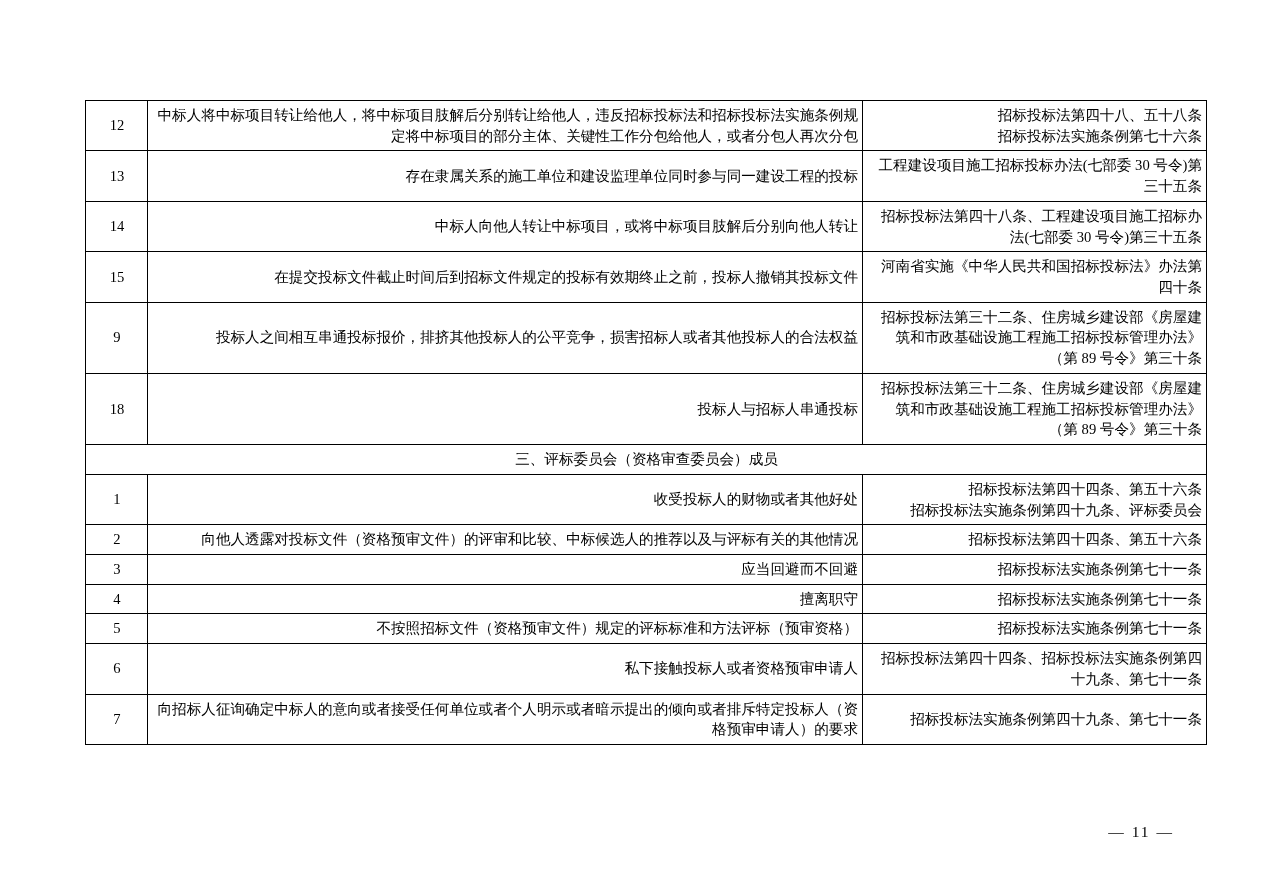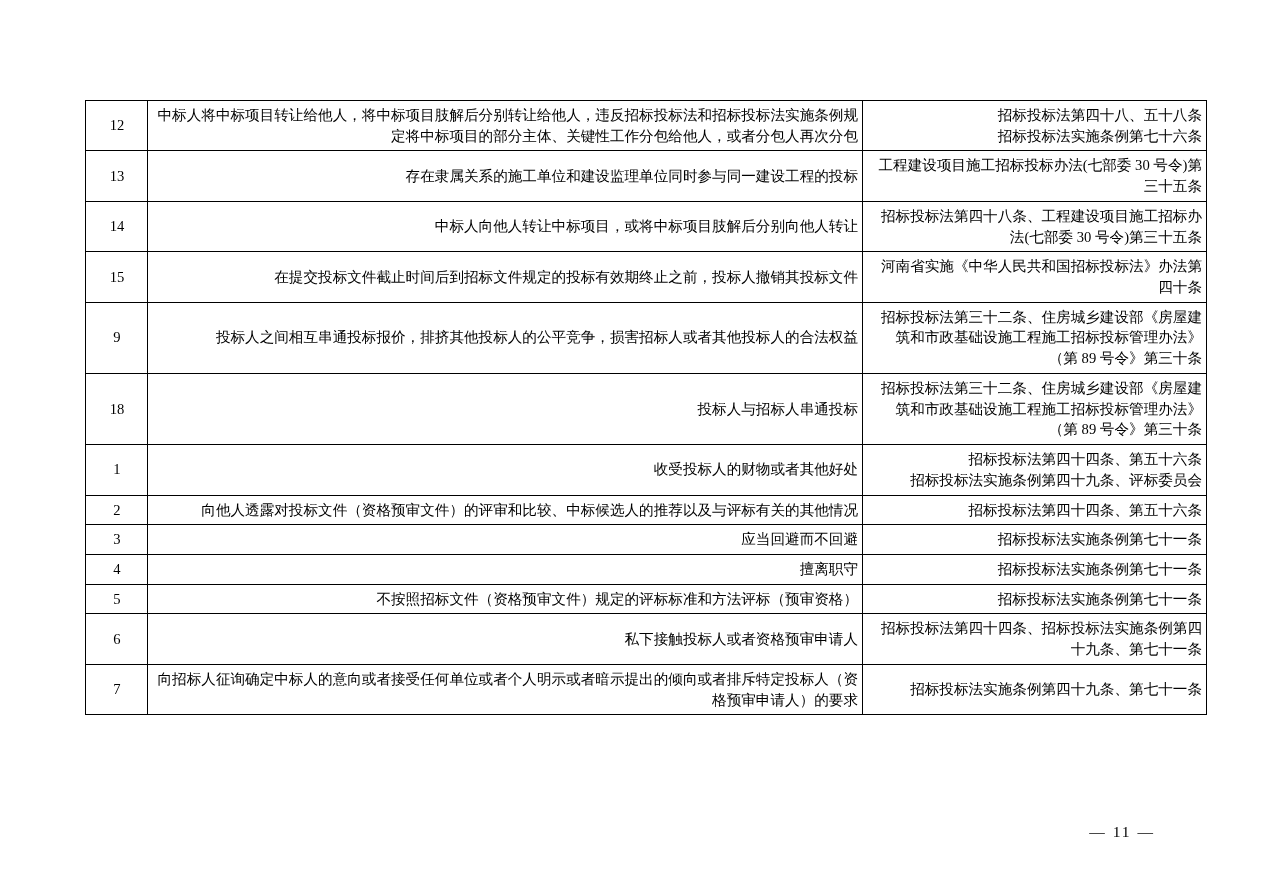--- a/index.html
+++ b/index.html
@@ -47,21 +47,21 @@
     text-align: right;
   }
   td.section-head {
     text-align: center;
     font-size: 14.6px;
     padding: 5px 4px;
   }
   .pager {
     position: absolute;
     left: 0;
-    right: 108px;
+    right: 89px;
     bottom: 52px;
     text-align: right;
     font-size: 15.5px;
     letter-spacing: 2px;
   }
 </style>
 </head>
 <body>
 
 <div class="page">
@@ -99,20 +99,23 @@
         <td class="col-desc">投标人之间相互串通投标报价，排挤其他投标人的公平竞争，损害招标人或者其他投标人的合法权益</td>
         <td class="col-ref">招标投标法第三十二条、住房城乡建设部《房屋建筑和市政基础设施工程施工招标投标管理办法》（第 89 号令》第三十条</td>
       </tr>
 
       <tr>
         <td class="col-no">18</td>
         <td class="col-desc">投标人与招标人串通投标</td>
         <td class="col-ref">招标投标法第三十二条、住房城乡建设部《房屋建筑和市政基础设施工程施工招标投标管理办法》（第 89 号令》第三十条</td>
       </tr>
 
+      <tr>
+        <td class="section-head" colspan="3">三、评标委员会（资格审查委员会）成员</td>
+      </tr>
 
       <tr>
         <td class="col-no">1</td>
         <td class="col-desc">收受投标人的财物或者其他好处</td>
         <td class="col-ref"><span>招标投标法第四十四条、第五十六条</span><br><span>招标投标法实施条例第四十九条、评标委员会</span></td>
       </tr>
 
       <tr>
         <td class="col-no">2</td>
         <td class="col-desc">向他人透露对投标文件（资格预审文件）的评审和比较、中标候选人的推荐以及与评标有关的其他情况</td>

